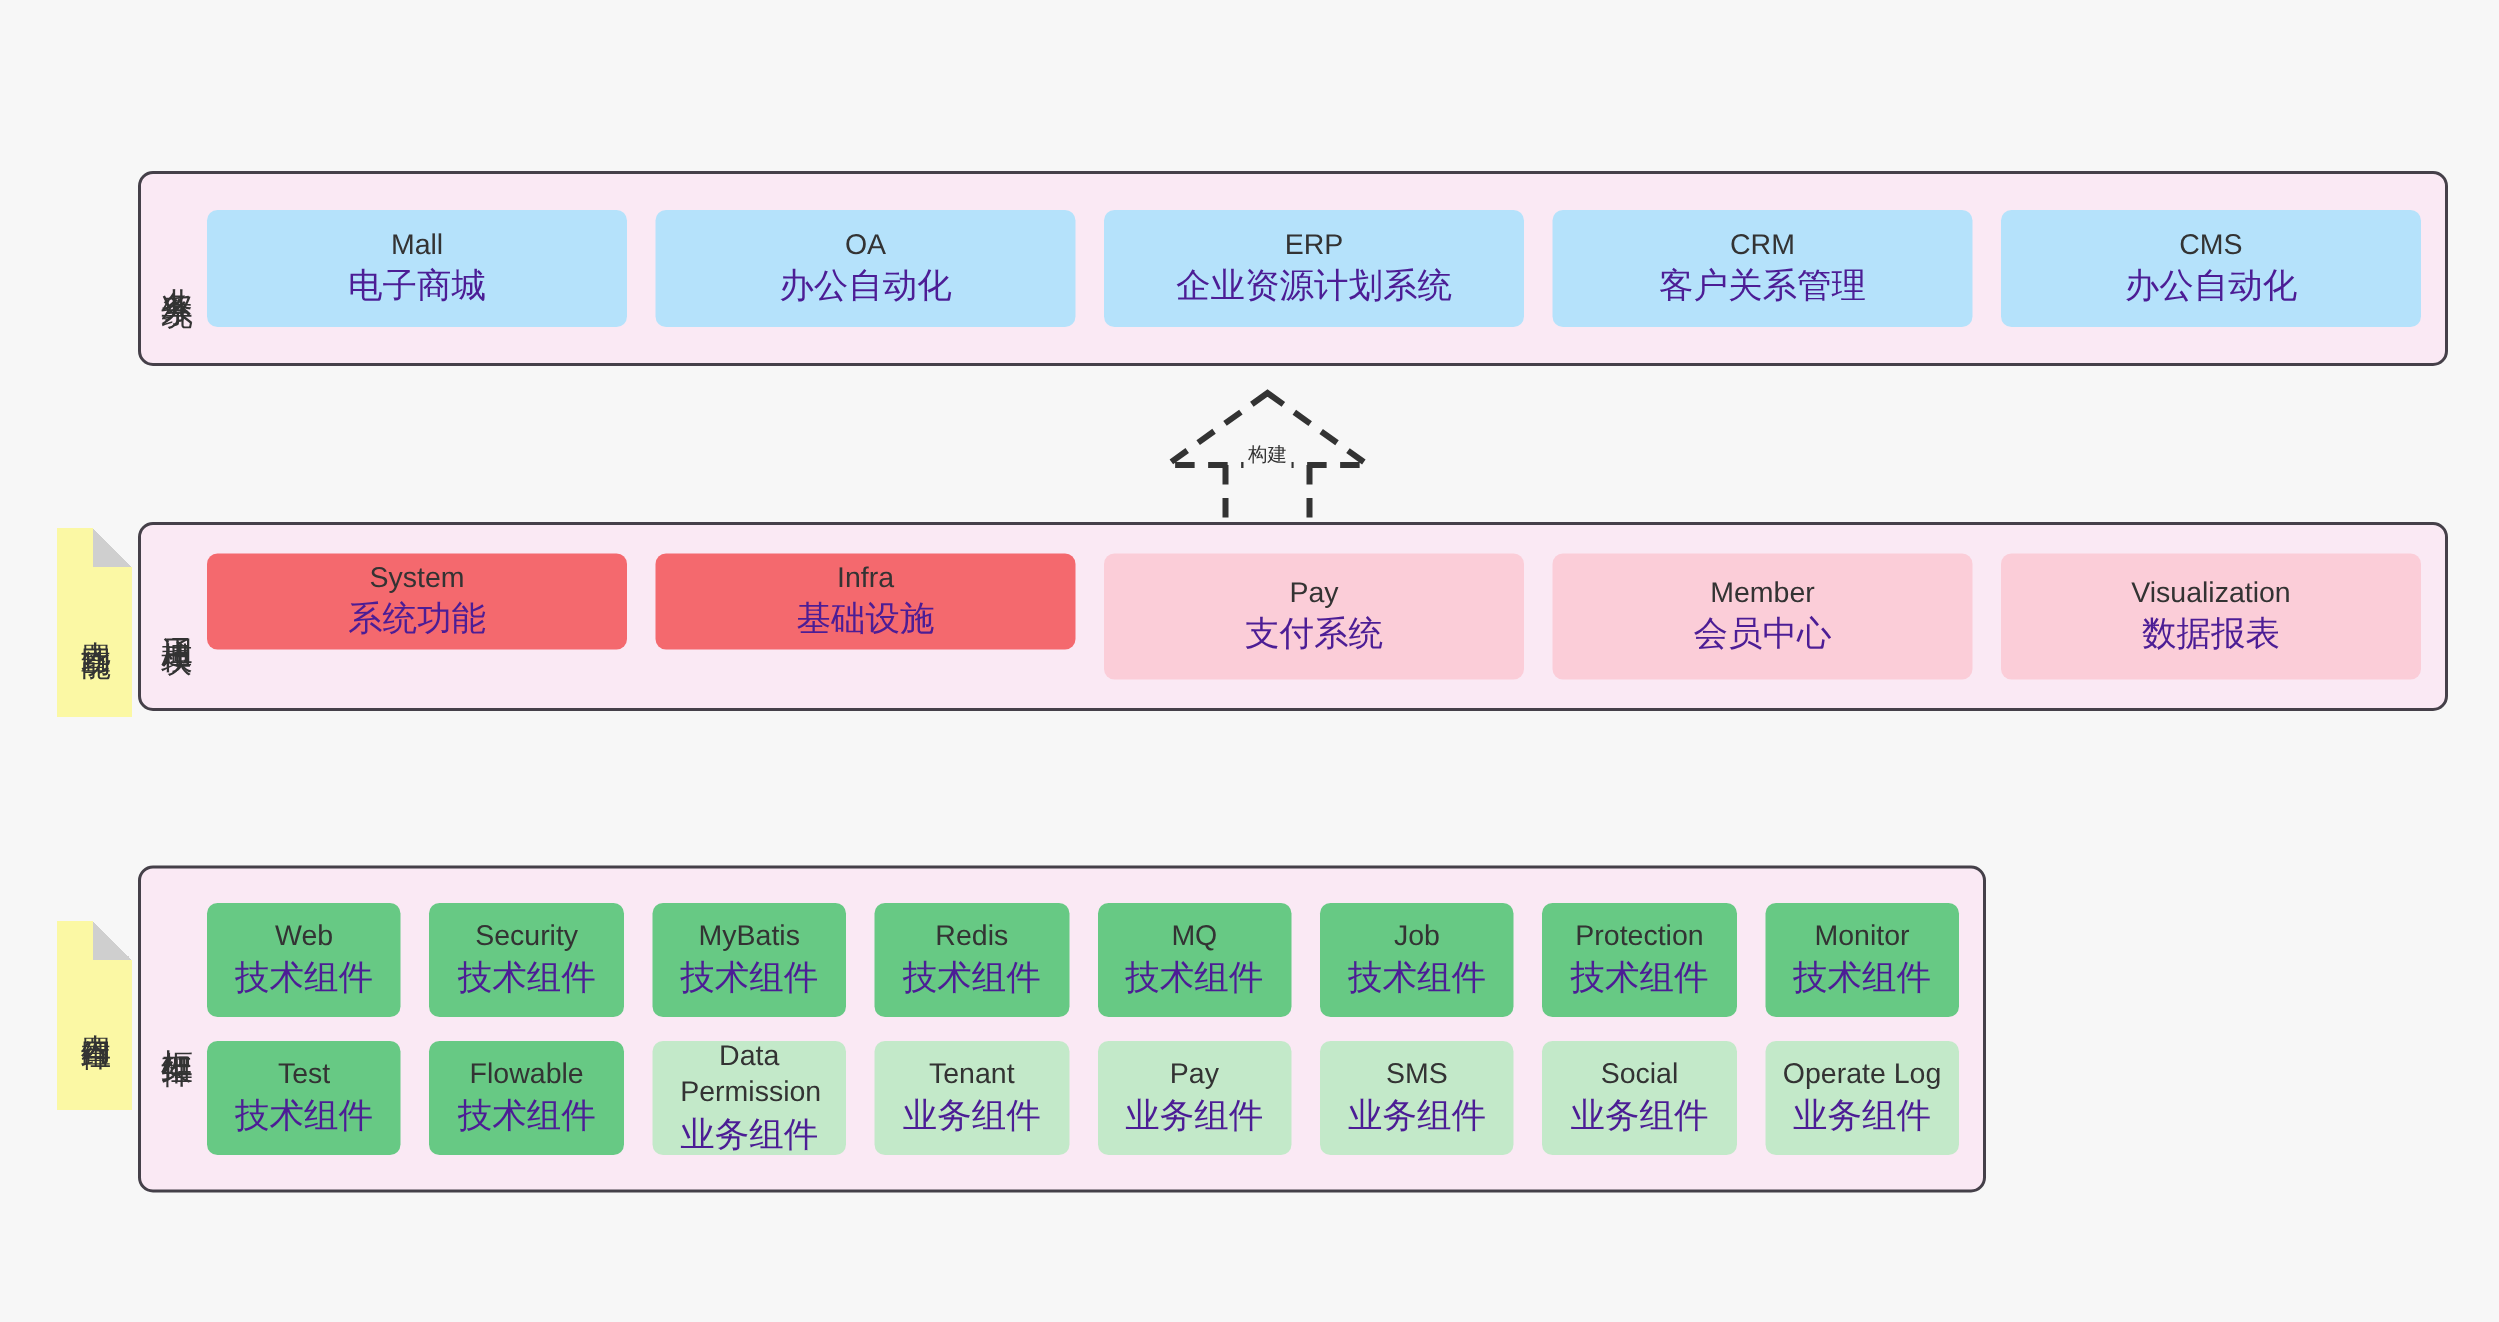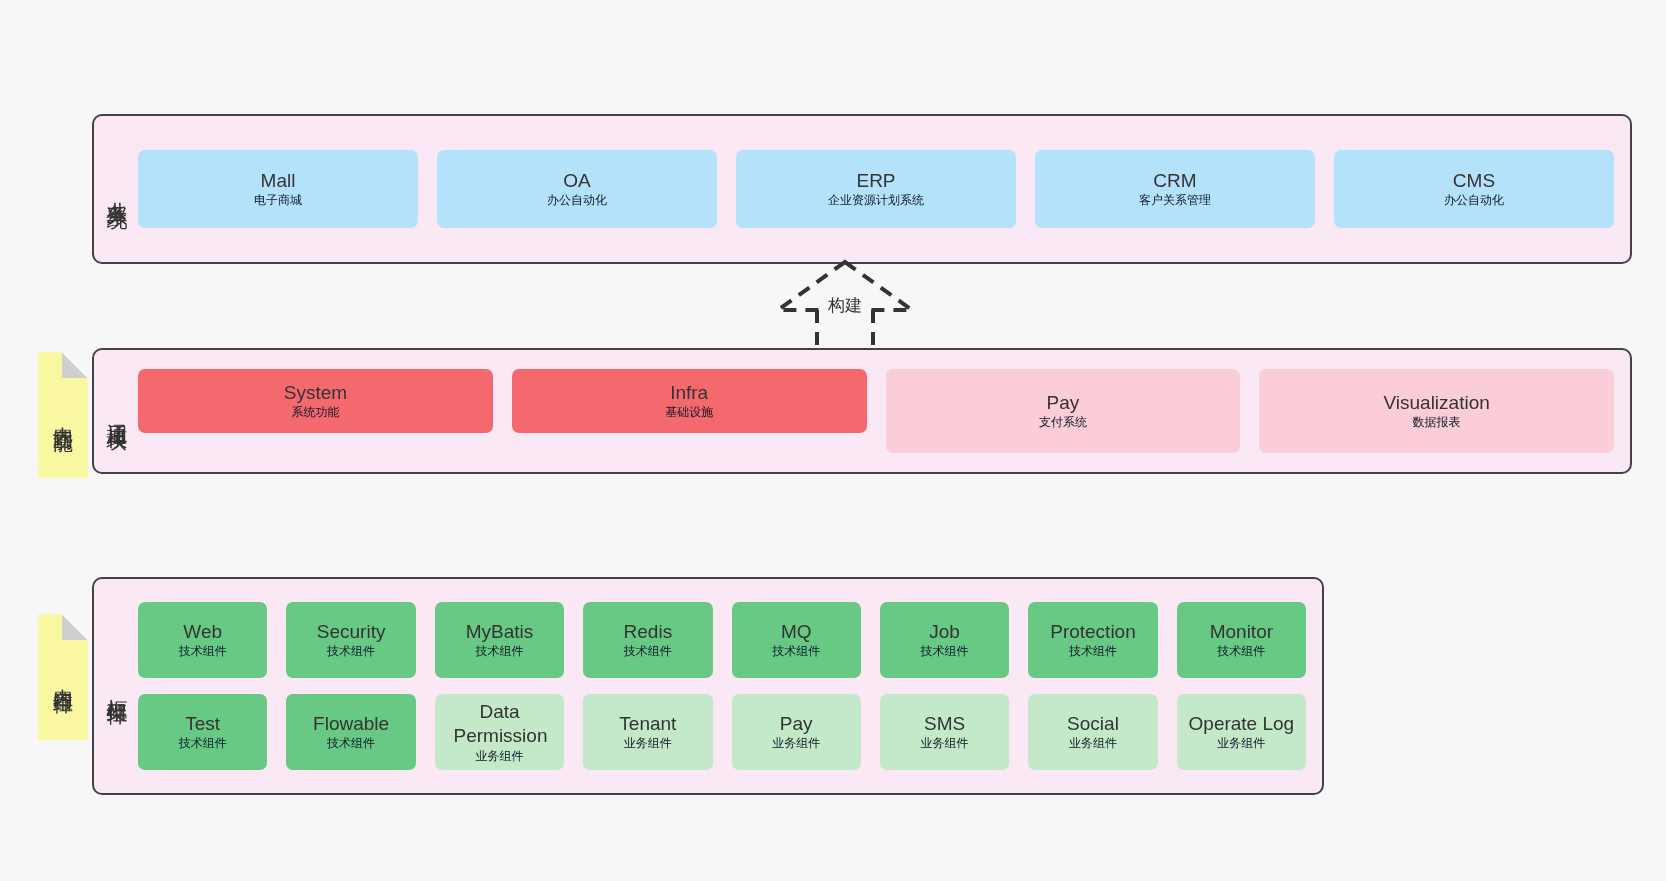--- a/index.html
+++ b/index.html
@@ -72,21 +72,21 @@
     display: flex;
     flex-direction: column;
     align-items: center;
     justify-content: center;
     text-align: center;
     line-height: 1.28;
     box-sizing: border-box;
     padding: 4px 6px;
   }
   .card .t1 { font-size: 19px; color: #333333; }
-  .card .t2 { font-size: 12px; color: #0f172a; }
+  .card .t2 { font-size: 23px; color: #4c1d95; }
 
   .card.blue   { background: #b5e2fb; height: 78px; }
   .card.red    { background: #f4696e; height: 64px; }
   .card.pink   { background: #fbcdd8; height: 84px; }
   .card.green  { background: #67c984; height: 76px; }
   .card.lgreen { background: #c3e9c9; height: 76px; }
 
   
   .sticky {
     position: absolute;
@@ -120,33 +120,33 @@
     position: absolute;
     width: 170px;
     height: 96px;
   }
   .arrow svg { display: block; overflow: visible; }
   .arrow-label {
     position: absolute;
     left: 50%;
     transform: translateX(-50%);
     top: 36px;
-    font-size: 17px;
+    font-size: 13px;
     color: #333333;
     background: #f7f7f7;
     padding: 0 3px;
     white-space: nowrap;
   }
 </style>
 </head>
 <body>
 
 <div id="canvas">
 
-  <div class="layer" id="layer-business" style="left:92px; top:114px; width:1540px; height:150px;">
+  <div class="layer" id="layer-business" style="left:92px; top:114px; width:1540px; height:130px;">
     <div class="layer-title">业务系统</div>
     <div class="layer-body">
       <div class="row">
         <div class="card blue">
           <div class="t1">Mall</div>
           <div class="t2">电子商城</div>
         </div>
         <div class="card blue">
           <div class="t1">OA</div>
           <div class="t2">办公自动化</div>
@@ -191,20 +191,24 @@
         </div>
         <div class="card red">
           <div class="t1">Infra</div>
           <div class="t2">基础设施</div>
         </div>
         <div class="card pink">
           <div class="t1">Pay</div>
           <div class="t2">支付系统</div>
         </div>
         <div class="card pink">
+          <div class="t1">Member</div>
+          <div class="t2">会员中心</div>
+        </div>
+        <div class="card pink">
           <div class="t1">Visualization</div>
           <div class="t2">数据报表</div>
         </div>
       </div>
     </div>
   </div>
 
 
   <div class="sticky" style="left:38px; top:614px; width:50px; height:126px;">
     <div class="fold"></div>

